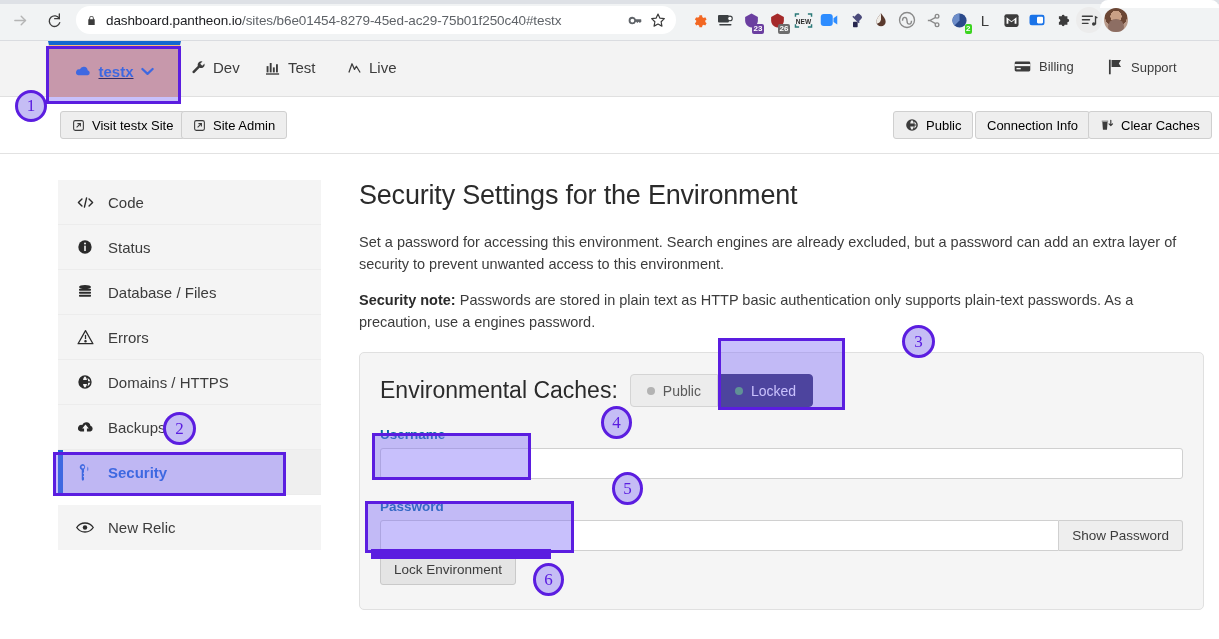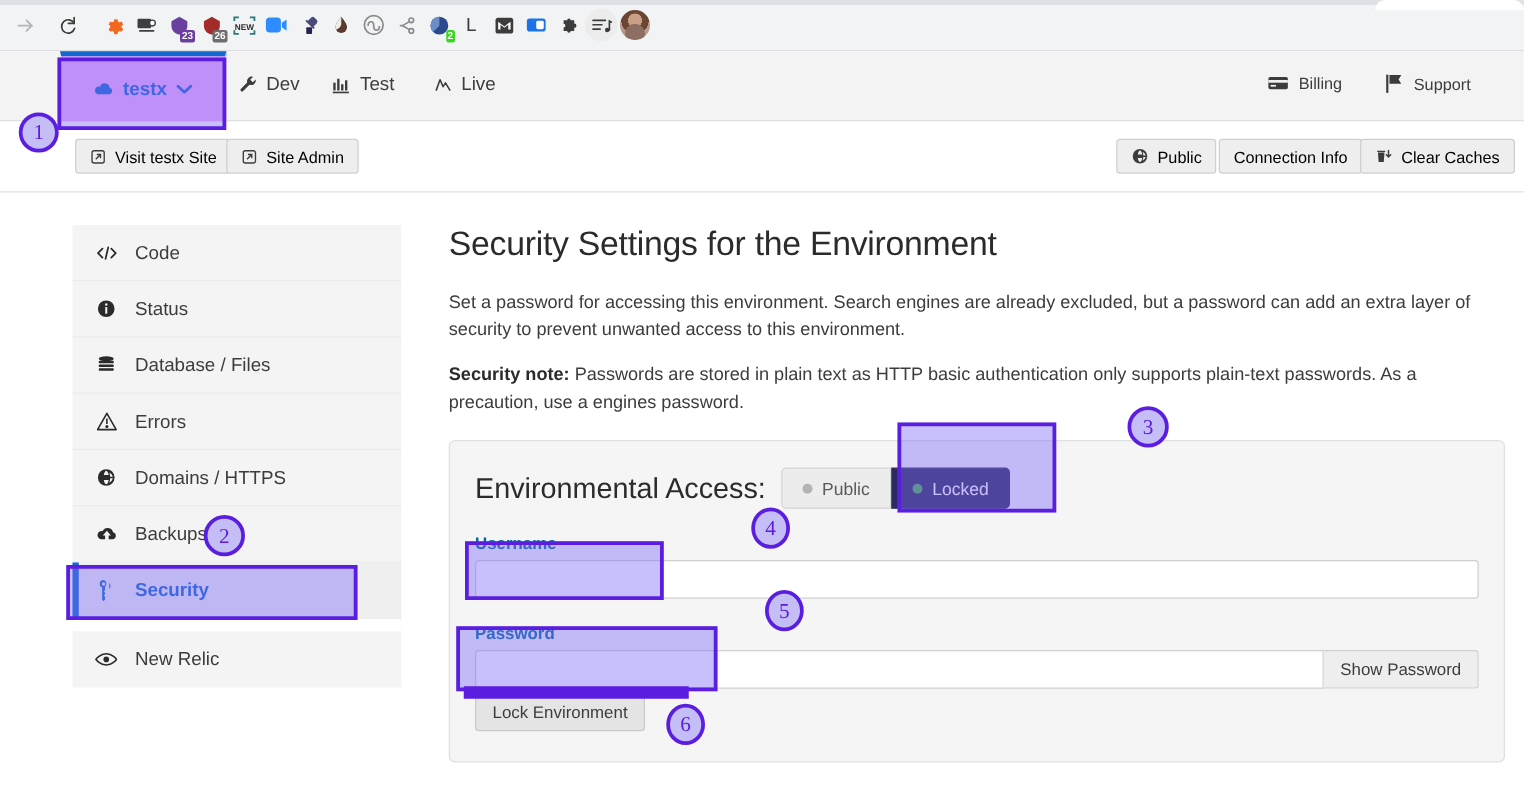--- a/index.html
+++ b/index.html
@@ -78,26 +78,26 @@
   
   #pantheon-header {
     position: absolute; top: 41px; left: 0;
     width: 1219px; height: 56px;
     background: #f3f3f3;
     border-bottom: 1px solid #e0e0e0;
   }
   #site-tab {
     position: absolute; left: 48px; top: 0px;
     width: 133px; height: 56px;
-    background: #f0abfc;
+    background: #fdba74;
     border-left: 1px solid #e3e3e3;
     border-right: 1px solid #e3e3e3;
     border-top: 4px solid #1268d1;
     display: flex; align-items: center; justify-content: center;
-    gap: 7px; cursor: pointer;
+    gap: 7px; cursor: pointer; text-decoration: underline;
   }
   #site-tab .lbl { color:#1268d1; font-size: 15px; font-weight: 600; }
   .env-link {
     position: absolute; top: 18px;
     display: flex; align-items: center; gap: 7px;
     color: #3c3c3c; font-size: 15px; cursor: pointer;
   }
   #env-dev { left: 191px; }
   #env-test { left: 266px; }
   #env-live { left: 347px; }
@@ -240,20 +240,38 @@
         <polyline points="13 6 19 12 13 18"></polyline>
       </svg>
   </div>
   <div class="nav-btn">
     <svg width="16" height="16" viewBox="0 0 24 24" fill="none" stroke="#3c3c3c" stroke-width="2" stroke-linecap="round">
         <path d="M20 10a8 8 0 1 0 .6 6"></path>
         <polyline points="20 3 20 10 13 10"></polyline>
       </svg>
   </div>
 
+  <div id="omnibox">
+    <span id="lock-icon">
+      <svg width="11" height="13" viewBox="0 0 24 24" fill="#3c3c3c">
+          <path d="M17 9V7a5 5 0 0 0-10 0v2H5v13h14V9h-2zm-8-2a3 3 0 0 1 6 0v2H9V7z"></path>
+        </svg>
+    </span>
+    <span id="url-text"><span>dashboard.pantheon.io</span><span class="dim">/sites/b6e01454-8279-45ed-ac29-75b01f250c40#testx</span></span>
+    <span class="trail-ico">
+      <svg width="15" height="15" viewBox="0 0 24 24" fill="#5f6368">
+          <path d="M21 10h-8.35A5.99 5.99 0 0 0 7 6a6 6 0 0 0 0 12 5.99 5.99 0 0 0 5.65-4H13l2 2 2-2 2 2 2.5-2.5L21 10zM7 15a3 3 0 1 1 0-6 3 3 0 0 1 0 6z"></path>
+        </svg>
+    </span>
+    <span class="trail-ico">
+      <svg width="16" height="16" viewBox="0 0 24 24" fill="none" stroke="#3c3c3c" stroke-width="1.8" stroke-linejoin="round">
+          <polygon points="12 3 14.9 9.2 21.5 10 16.7 14.6 17.9 21.2 12 18 6.1 21.2 7.3 14.6 2.5 10 9.1 9.2"></polygon>
+        </svg>
+    </span>
+  </div>
 
   <div id="ext-tray">
     <div class="ext">
       <svg width="16" height="16" viewBox="0 0 24 24" fill="#f26722">
           <path d="M12 8a4 4 0 1 0 0 8 4 4 0 0 0 0-8zm9.4 4.9 2-1.6-2-3.4-2.4 1a7.8 7.8 0 0 0-2-1.2L16.6 5h-4l-.4 2.7c-.7.3-1.4.7-2 1.2l-2.4-1-2 3.4 2 1.6a7.6 7.6 0 0 0 0 2.2l-2 1.6 2 3.4 2.4-1c.6.5 1.3.9 2 1.2l.4 2.7h4l.4-2.7c.7-.3 1.4-.7 2-1.2l2.4 1 2-3.4-2-1.6a7.6 7.6 0 0 0 0-2.2z"></path>
         </svg>
     </div>
     <div class="ext">
       <svg width="17" height="15" viewBox="0 0 24 22" fill="#3c4043">
           <rect x="1" y="3" width="16" height="11" rx="1.5"></rect>
@@ -513,21 +531,21 @@
   </div>
 </div>
 
 <div id="main">
   <h1 id="page-title">Security Settings for the Environment</h1>
   <p class="para">Set a password for accessing this environment. Search engines are already excluded, but a password can add an extra layer of security to prevent unwanted access to this environment.</p>
   <p class="para"><b>Security note:</b><span> Passwords are stored in plain text as HTTP basic authentication only supports plain-text passwords. As a precaution, use a engines password.</span></p>
 
   <div id="access-card">
     <div id="access-row">
-      <span id="access-title">Environmental Access:</span>
+      <span id="access-title">Environmental Caches:</span>
       <div class="seg" id="seg-public">
         <span class="dot"></span>
         <span>Public</span>
       </div>
       <div class="seg" id="seg-locked">
         <span class="dot"></span>
         <span>Locked</span>
       </div>
     </div>
 

